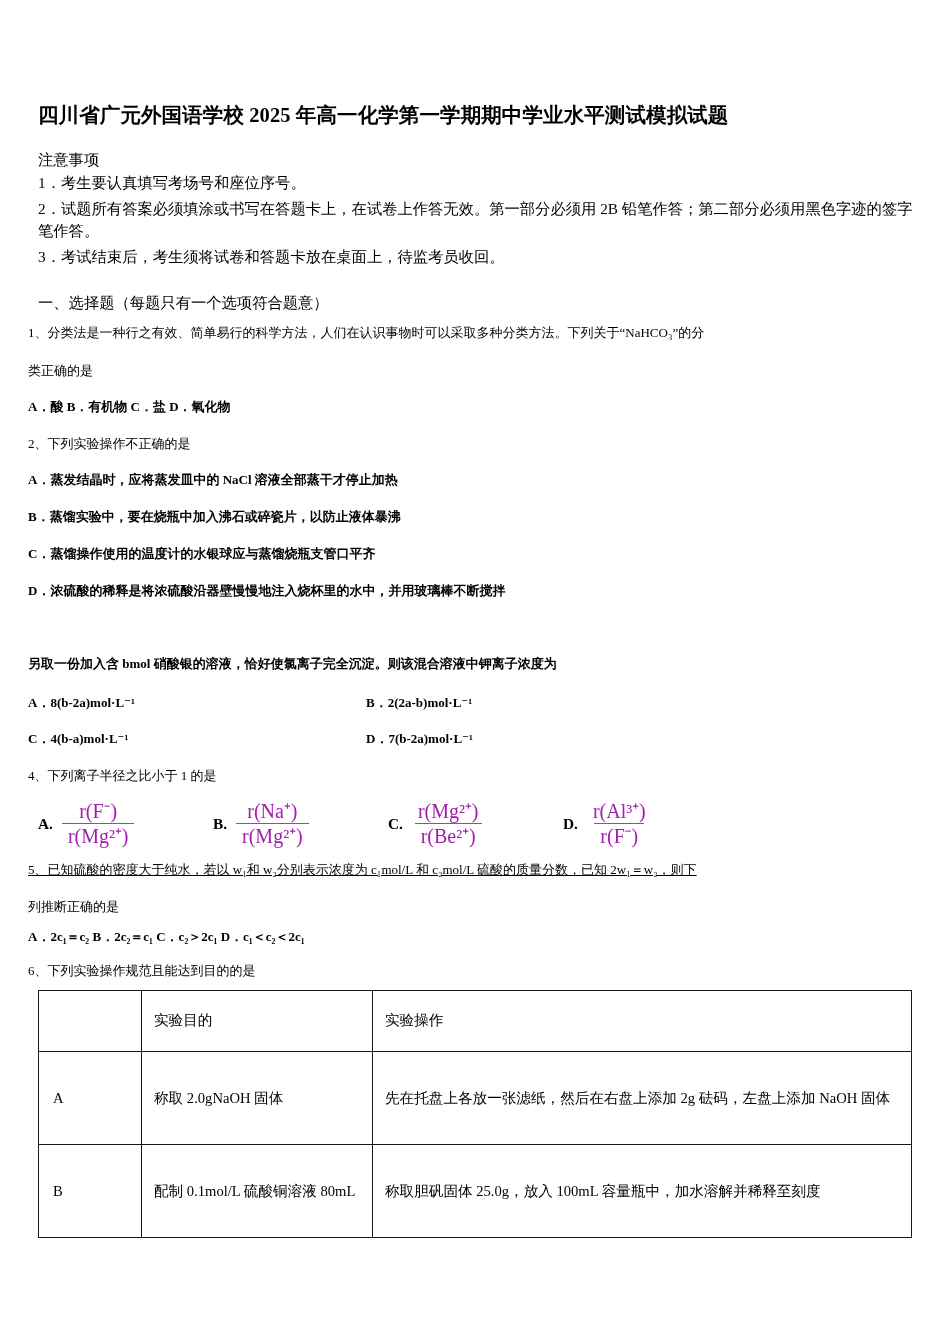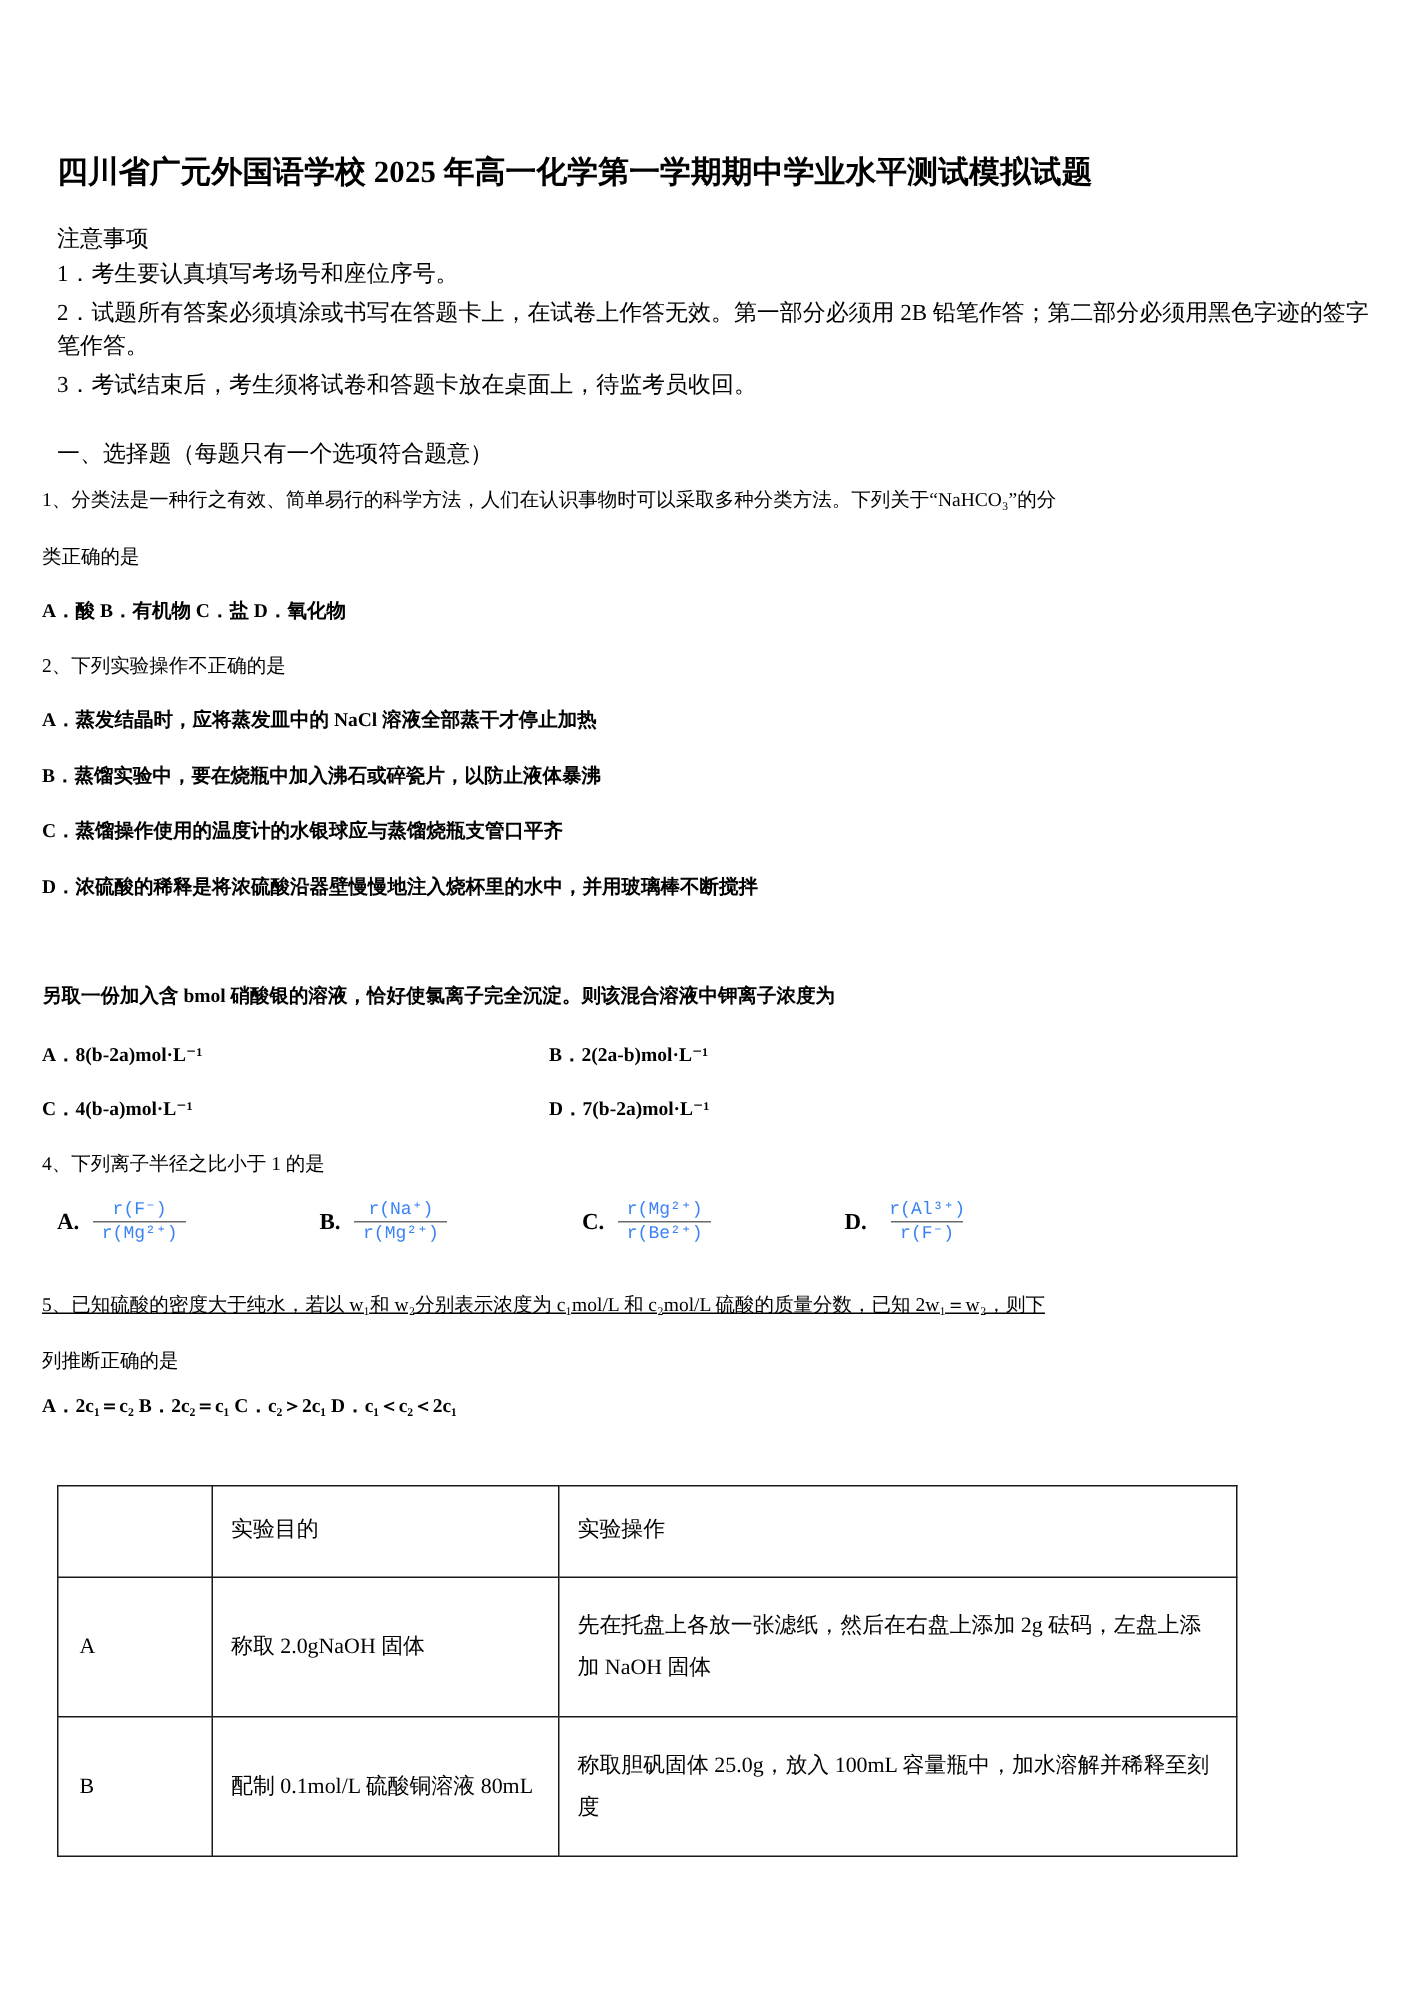--- a/index.html
+++ b/index.html
@@ -74,34 +74,34 @@
     gap: 9px;
   }
   .fracitem .lbl {
     font-weight: bold;
     font-size: 15.3px;
   }
   .frac {
     display: inline-flex;
     flex-direction: column;
     align-items: center;
-    font-family: Liberation Mono, monospace;
-    font-size: 12px;
-    color: #3b82f6;
+    font-family: Liberation Serif, serif;
+    font-size: 20px;
+    color: #a21caf;
     line-height: 1.12;
   }
   .frac .num { padding: 0 6px 1px 6px; }
   .frac .den { padding: 1px 6px 0 6px; border-top: 1.6px solid #6b6b6b; }
 
   
   .tbl {
     position: absolute;
     left: 38px;
     top: 990px;
-    width: 787px;
+    width: 874px;
     border-collapse: collapse;
     font-size: 14.6px;
     line-height: 1.95;
   }
   .tbl td {
     border: 1.3px solid #1a1a1a;
     padding: 8px 10px 8px 12px;
     vertical-align: middle;
     font-family: "Liberation Serif", "DejaVu Serif", serif;
   }
@@ -205,20 +205,23 @@
   <div class="q" style="top:861px;text-decoration:underline;">
     <span class="ln">5、已知硫酸的密度大于纯水，若以 w₁和 w₂分别表示浓度为 c₁mol/L 和 c₂mol/L 硫酸的质量分数，已知 2w₁＝w₂，则下</span>
   </div>
   <div class="q" style="top:898px;">
     <span class="ln">列推断正确的是</span>
   </div>
   <div class="q" style="top:928px;">
     <span class="ln opt-row">A．2c₁＝c₂  B．2c₂＝c₁  C．c₂＞2c₁  D．c₁＜c₂＜2c₁</span>
   </div>
 
+  <div class="q" style="top:962px;">
+    <span class="ln">6、下列实验操作规范且能达到目的的是</span>
+  </div>
 
   <table class="tbl">
     <tbody>
       <tr class="head">
         <td class="cid"></td>
         <td class="cpurpose">实验目的</td>
         <td class="cop">实验操作</td>
       </tr>
       <tr class="body">
         <td class="cid">A</td>

